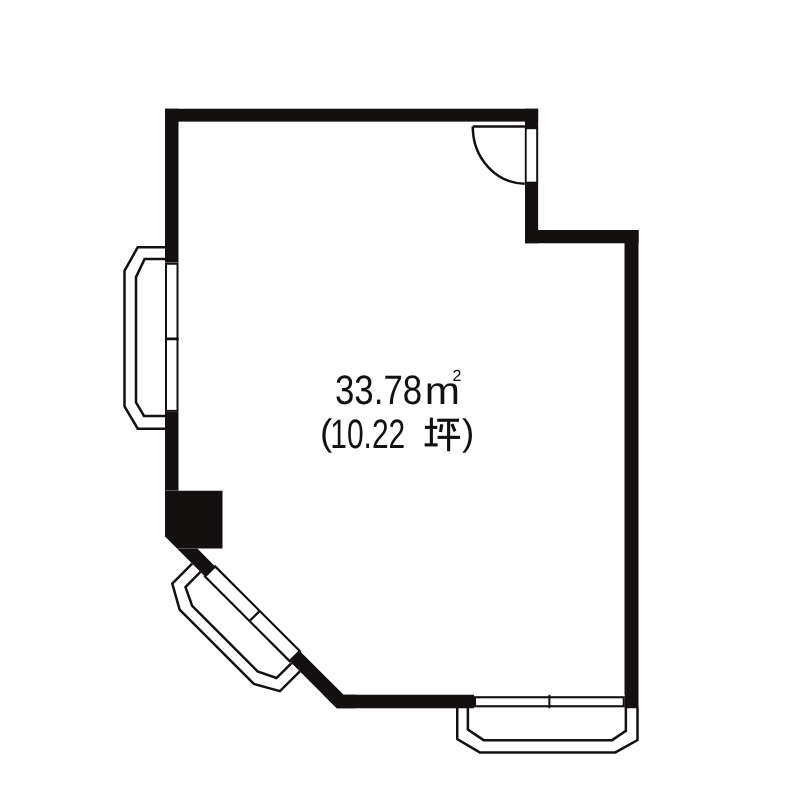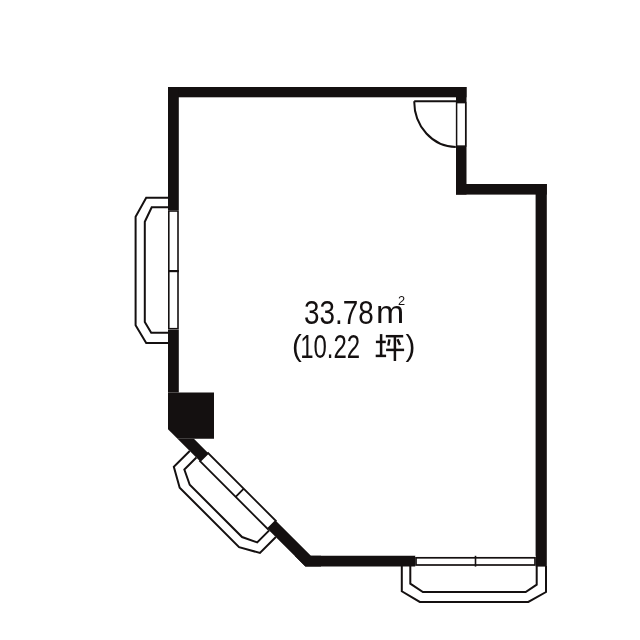--- a/index.html
+++ b/index.html
@@ -1,16 +1,16 @@
 <!DOCTYPE html>
 <html><head>
 <meta charset="utf-8">
 <style>
 html,body{margin:0;padding:0;background:#fff;}
-#page{position:relative;width:552px;height:640px;background:#eab308;overflow:hidden;margin-left:36px;}
+#page{position:relative;width:552px;height:640px;background:#eab308;overflow:hidden;}
 text{font-family:"Liberation Sans",sans-serif;fill:#141010;}
 </style>
 </head>
 <body>
 <div id="page">
 <svg width="640" height="640" viewBox="0 0 640 640" xmlns="http://www.w3.org/2000/svg">
 <rect x="0" y="0" width="640" height="640" fill="#ffffff"></rect>
 <g fill="#141010" stroke="none">
 
   <rect x="132" y="87" width="298.5" height="10.3"></rect>

